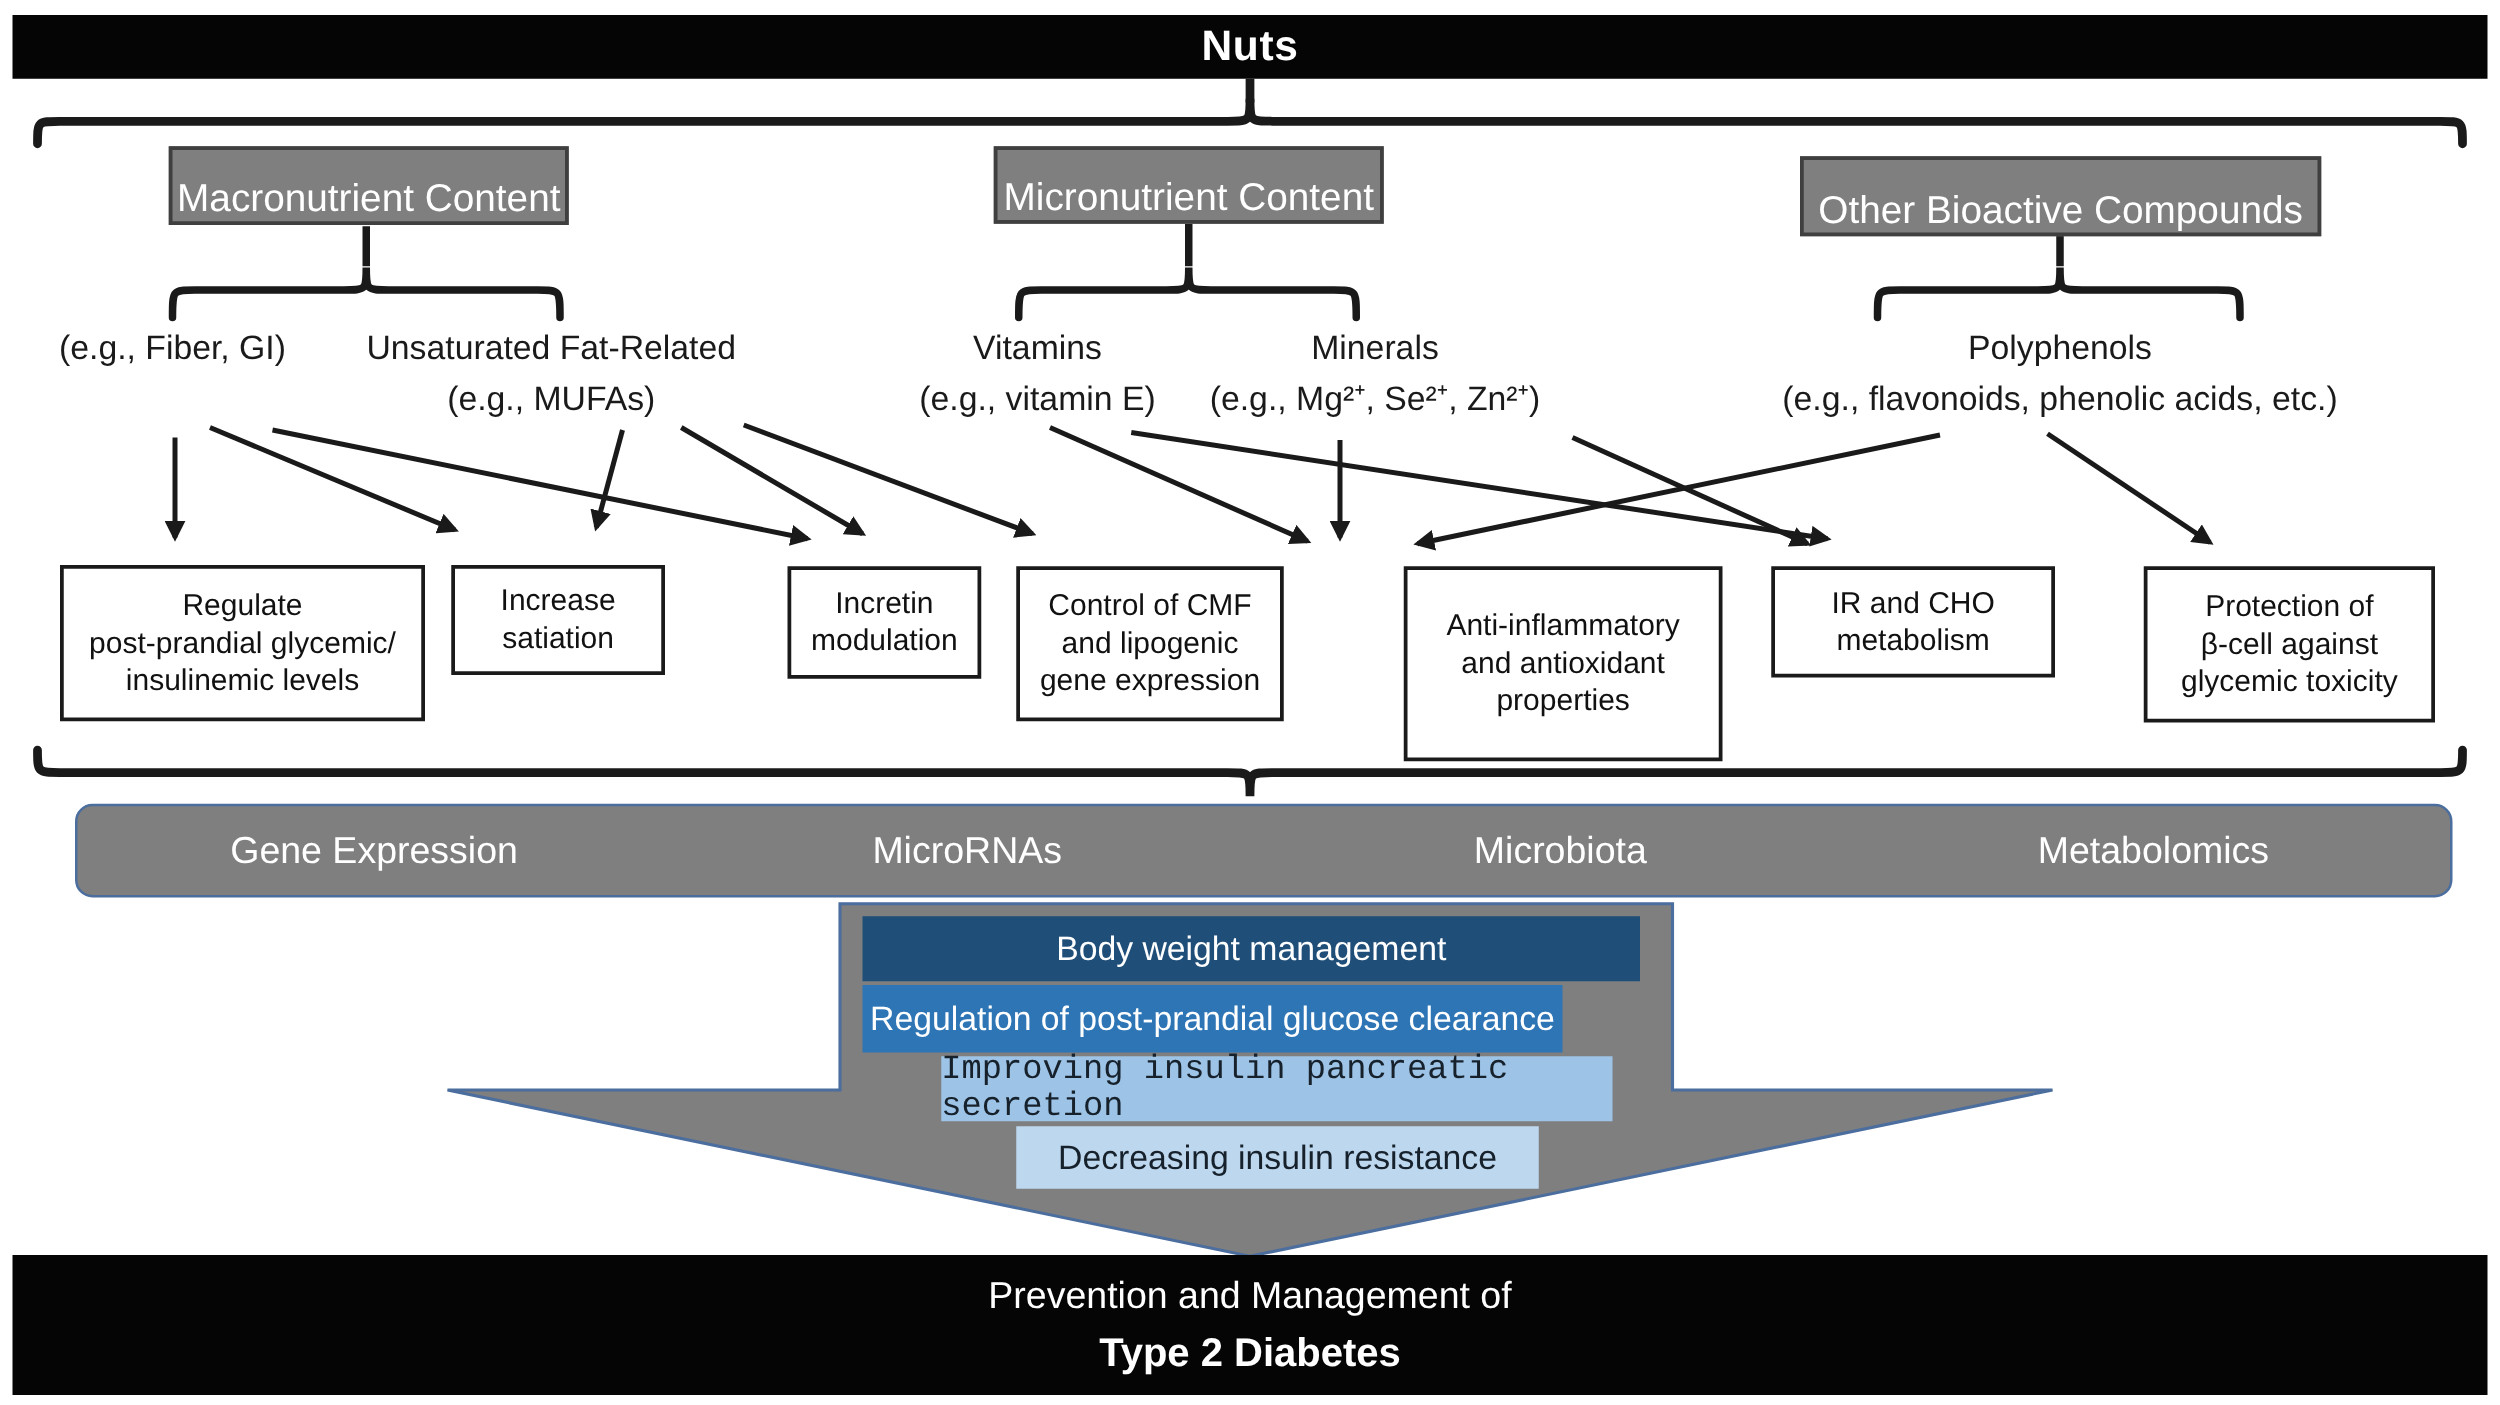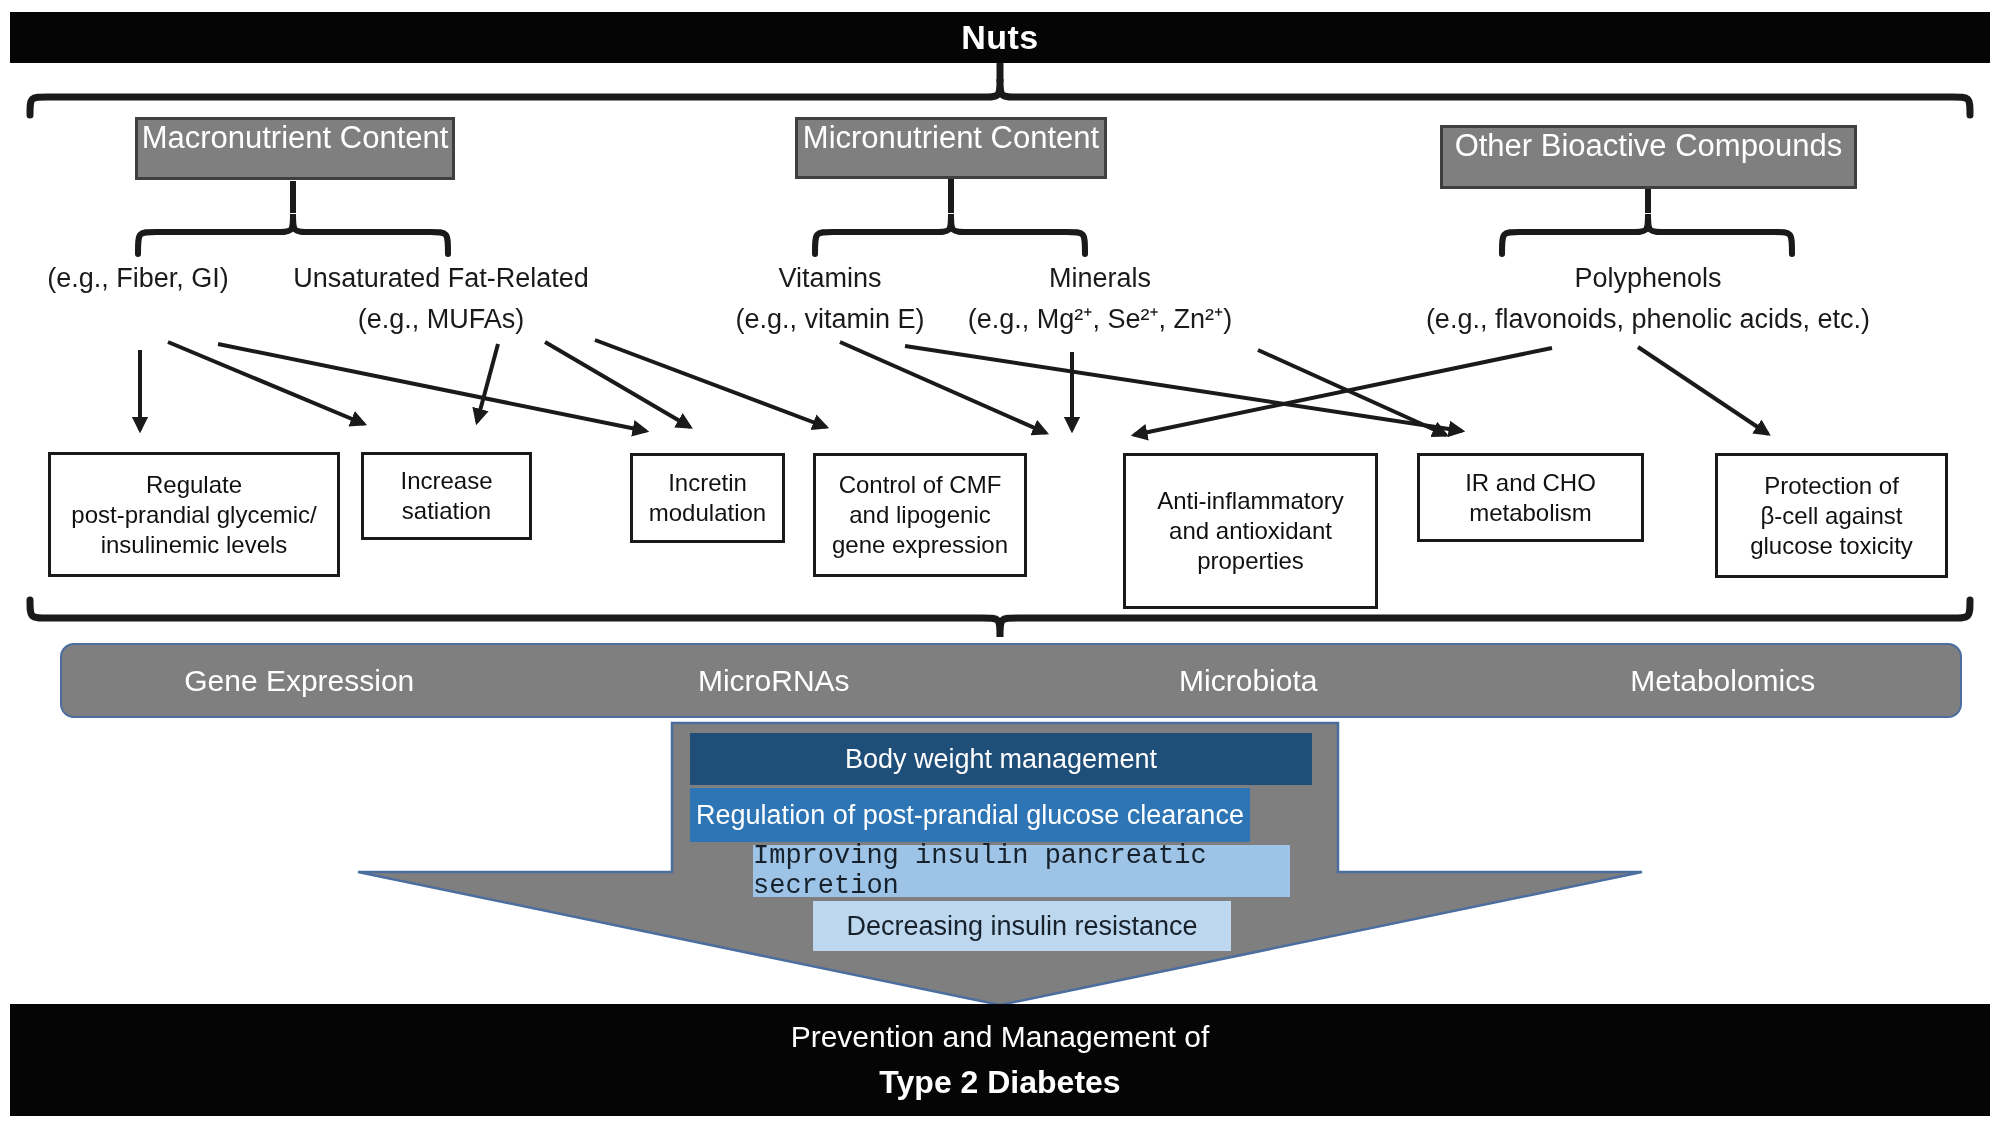--- a/index.html
+++ b/index.html
@@ -3,21 +3,21 @@
 <meta charset="utf-8">
 <style>
   html,body{margin:0;padding:0;background:#fff;}
   .canvas{position:relative;width:2000px;height:1124px;background:#ffffff;
           font-family:"Liberation Sans",sans-serif;overflow:hidden;}
   .abs{position:absolute;box-sizing:border-box;}
   .blackbar{background:#050505;color:#fff;display:flex;flex-direction:column;
             align-items:center;justify-content:center;z-index:2;}
   .nuts{font-size:34px;font-weight:bold;letter-spacing:.5px;}
   .graybox{background:#7f7f7f;border:3px solid #3f3f3f;color:#fff;display:flex;
-           align-items:flex-start;justify-content:center;font-size:31px;z-index:2;}
+           align-items:flex-end;justify-content:center;font-size:31px;z-index:2;}
   .catlabel{color:#1a1a1a;text-align:center;font-size:27px;line-height:41px;z-index:2;}
   .mbox{background:#fff;border:3px solid #1a1a1a;color:#111;display:flex;align-items:center;
         justify-content:center;text-align:center;font-size:24px;line-height:30px;
         white-space:pre-line;z-index:2;}
   .omics{background:#7f7f7f;border:2px solid #4b6e9e;border-radius:14px;display:flex;
          color:#fff;font-size:30px;z-index:2;}
   .omics span{flex:1;display:flex;align-items:center;justify-content:center;}
   .fbar{display:flex;align-items:center;justify-content:center;font-size:27px;z-index:2;}
   .f1{background:#1f4e79;color:#fff;}
   .f2{background:#2e75b6;color:#fff;}
@@ -127,21 +127,21 @@
 and antioxidant
 properties</span>
   </div>
   <div class="abs mbox" style="left:1417px;top:453px;width:227px;height:89px;align-items:center;">
     <span>IR and CHO
 metabolism</span>
   </div>
   <div class="abs mbox" style="left:1715px;top:453px;width:233px;height:125px;">
     <span>Protection of
 β-cell against
-glucose toxicity</span>
+glycemic toxicity</span>
   </div>
 
   <div class="abs omics" style="left:60px;top:643px;width:1902px;height:75px;">
     <span>Gene Expression</span>
     <span>MicroRNAs</span>
     <span>Microbiota</span>
     <span>Metabolomics</span>
   </div>
 
   <div class="abs fbar f1" style="left:690px;top:733px;width:622px;height:52px;">

